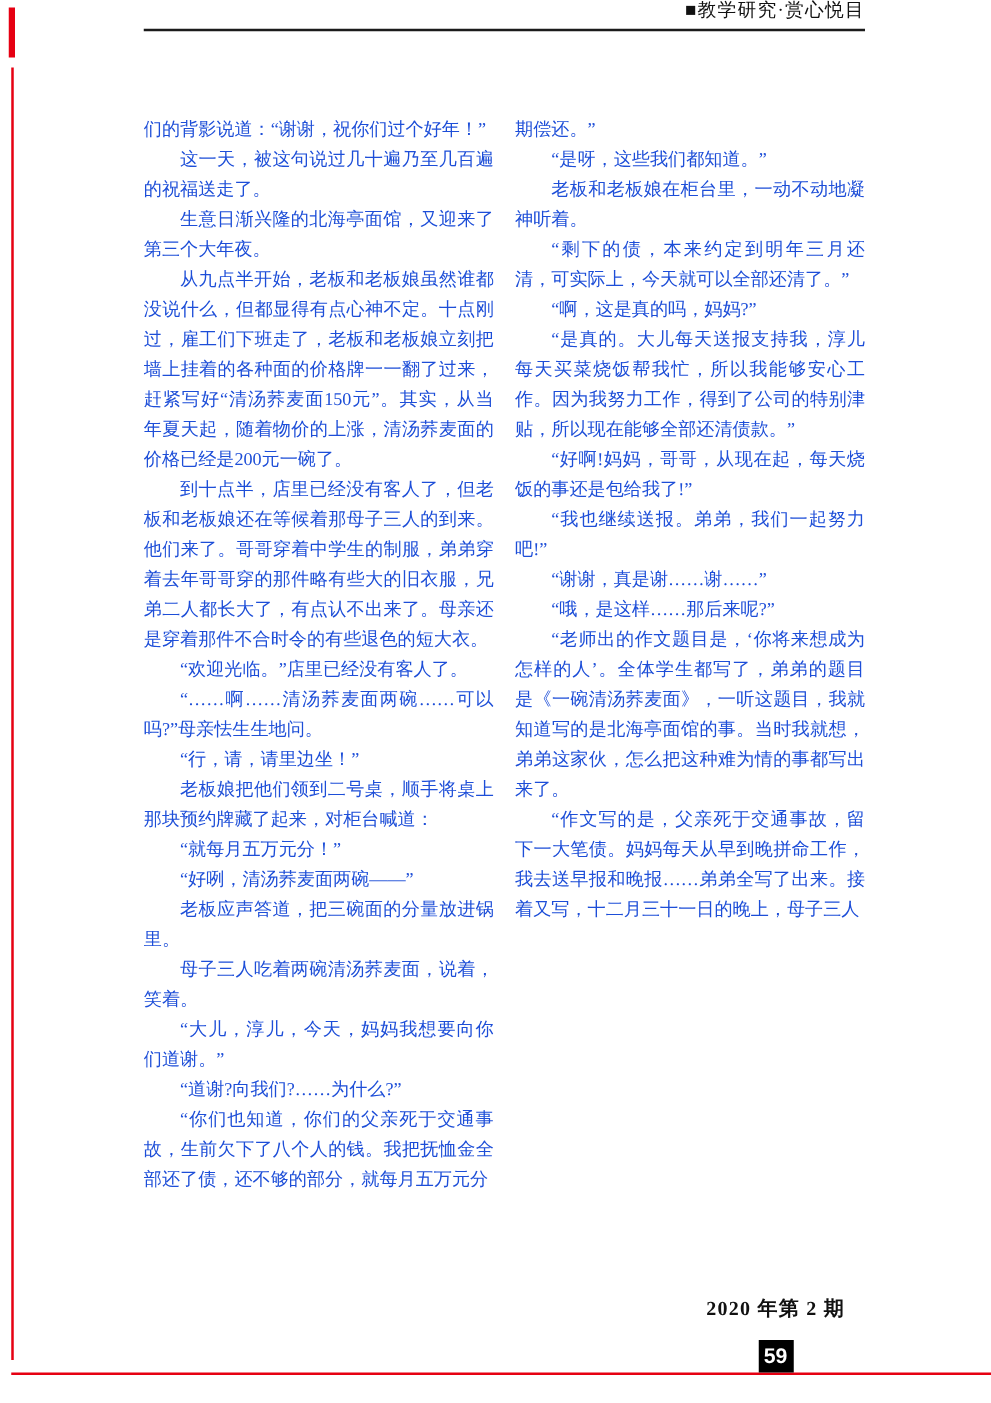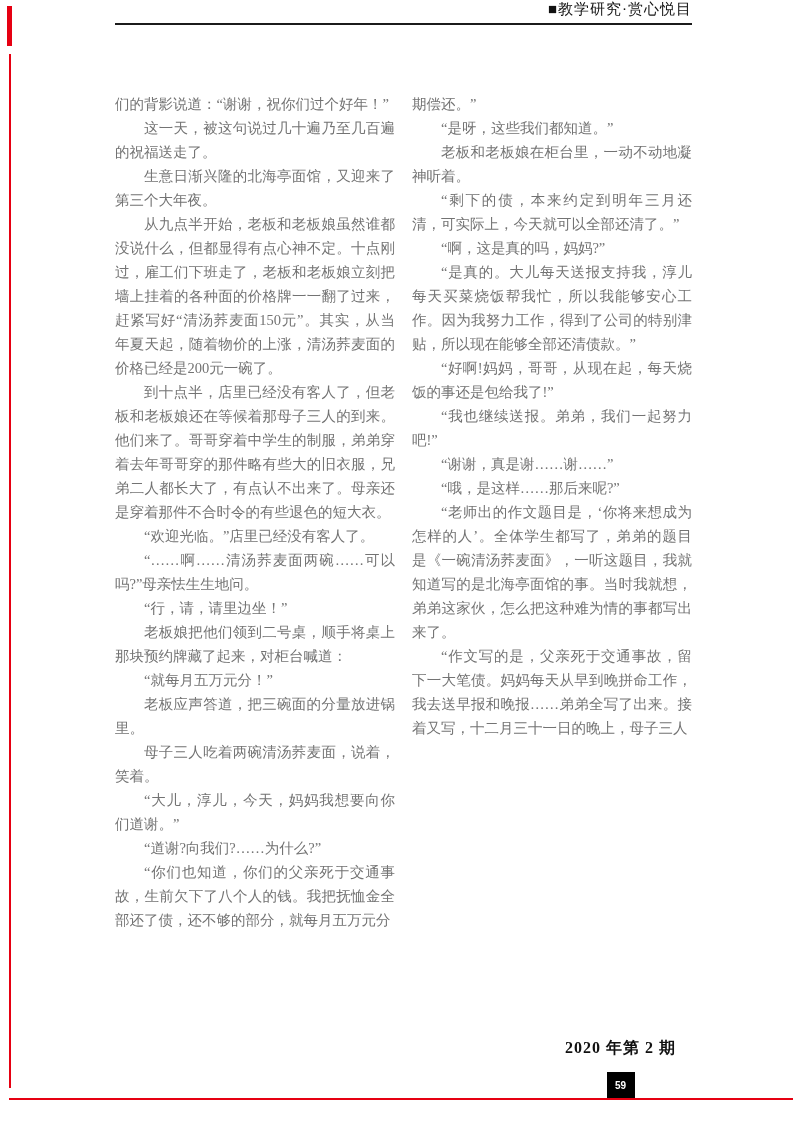--- a/index.html
+++ b/index.html
@@ -57,21 +57,21 @@
     position: absolute;
     left: 115px; top: 92px;
     width: 577px;
     display: flex;
     gap: 17px;
   }
   .column {
     width: 280px;
     height: 916px;
     overflow: hidden;
-    color: #737373;
+    color: #1d4ed8;
     font-size: 14.5px;
     line-height: 24px;
     text-align: justify;
     text-justify: inter-character;
   }
   .column p.para { text-indent: 0; }
   .column p.para.indent { text-indent: 2em; }
 
   
   .page-footer {
@@ -88,21 +88,21 @@
     color: #111111;
     letter-spacing: 1px;
     line-height: 26px;
   }
   .page-num-box {
     display: flex;
     align-items: center;
     justify-content: center;
     width: 28px;
     height: 26px;
-    font-size: 10px;
+    font-size: 17px;
     font-weight: 600;
     font-family: "Liberation Sans", sans-serif;
   }
 </style>
 </head>
 <body>
 
 <div class="page">
 
   <div class="red-corner-mark" style="background: rgb(230, 0, 18);"></div>
@@ -119,20 +119,21 @@
         <p class="para">们的背影说道：“谢谢，祝你们过个好年！”</p>
         <p class="para indent">这一天，被这句说过几十遍乃至几百遍的祝福送走了。</p>
         <p class="para indent">生意日渐兴隆的北海亭面馆，又迎来了第三个大年夜。</p>
         <p class="para indent">从九点半开始，老板和老板娘虽然谁都没说什么，但都显得有点心神不定。十点刚过，雇工们下班走了，老板和老板娘立刻把墙上挂着的各种面的价格牌一一翻了过来，赶紧写好“清汤荞麦面150元”。其实，从当年夏天起，随着物价的上涨，清汤荞麦面的价格已经是200元一碗了。</p>
         <p class="para indent">到十点半，店里已经没有客人了，但老板和老板娘还在等候着那母子三人的到来。他们来了。哥哥穿着中学生的制服，弟弟穿着去年哥哥穿的那件略有些大的旧衣服，兄弟二人都长大了，有点认不出来了。母亲还是穿着那件不合时令的有些退色的短大衣。</p>
         <p class="para indent">“欢迎光临。”店里已经没有客人了。</p>
         <p class="para indent">“……啊……清汤荞麦面两碗……可以吗?”母亲怯生生地问。</p>
         <p class="para indent">“行，请，请里边坐！”</p>
         <p class="para indent">老板娘把他们领到二号桌，顺手将桌上那块预约牌藏了起来，对柜台喊道：</p>
         <p class="para indent">“就每月五万元分！”</p>
+        <p class="para indent">“好咧，清汤荞麦面两碗——”</p>
         <p class="para indent">老板应声答道，把三碗面的分量放进锅里。</p>
         <p class="para indent">母子三人吃着两碗清汤荞麦面，说着，笑着。</p>
         <p class="para indent">“大儿，淳儿，今天，妈妈我想要向你们道谢。”</p>
         <p class="para indent">“道谢?向我们?……为什么?”</p>
         <p class="para indent">“你们也知道，你们的父亲死于交通事故，生前欠下了八个人的钱。我把抚恤金全部还了债，还不够的部分，就每月五万元分</p>
       </section>
     <section class="column">
         <p class="para">期偿还。”</p>
         <p class="para indent">“是呀，这些我们都知道。”</p>
         <p class="para indent">老板和老板娘在柜台里，一动不动地凝神听着。</p>

